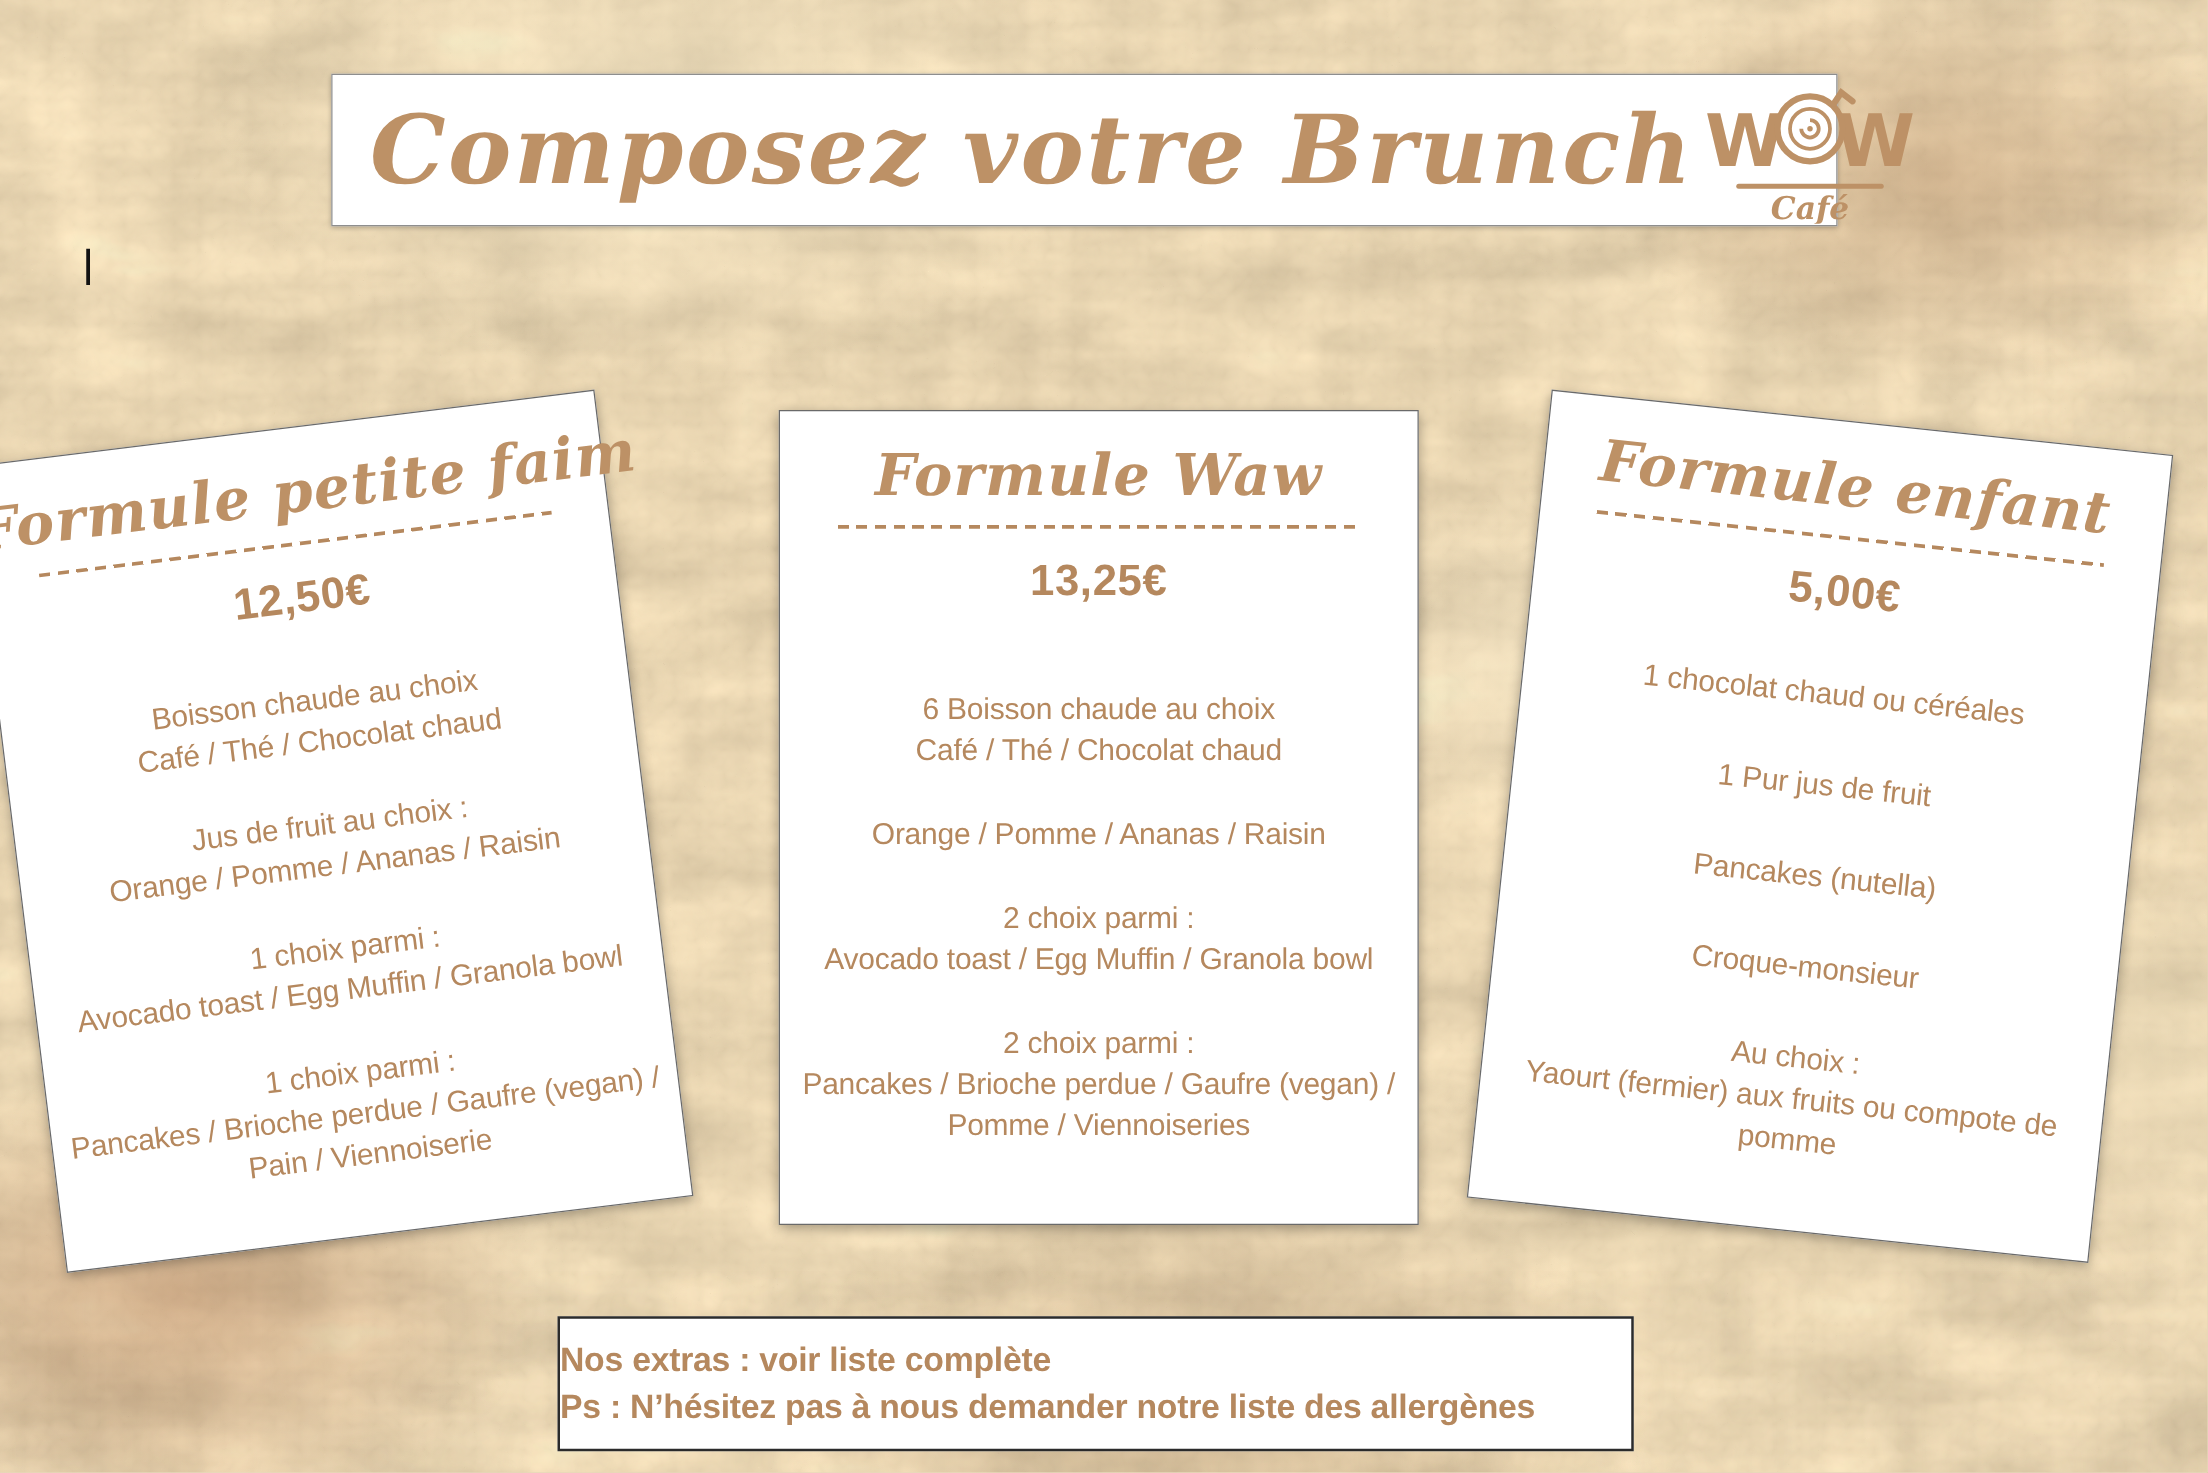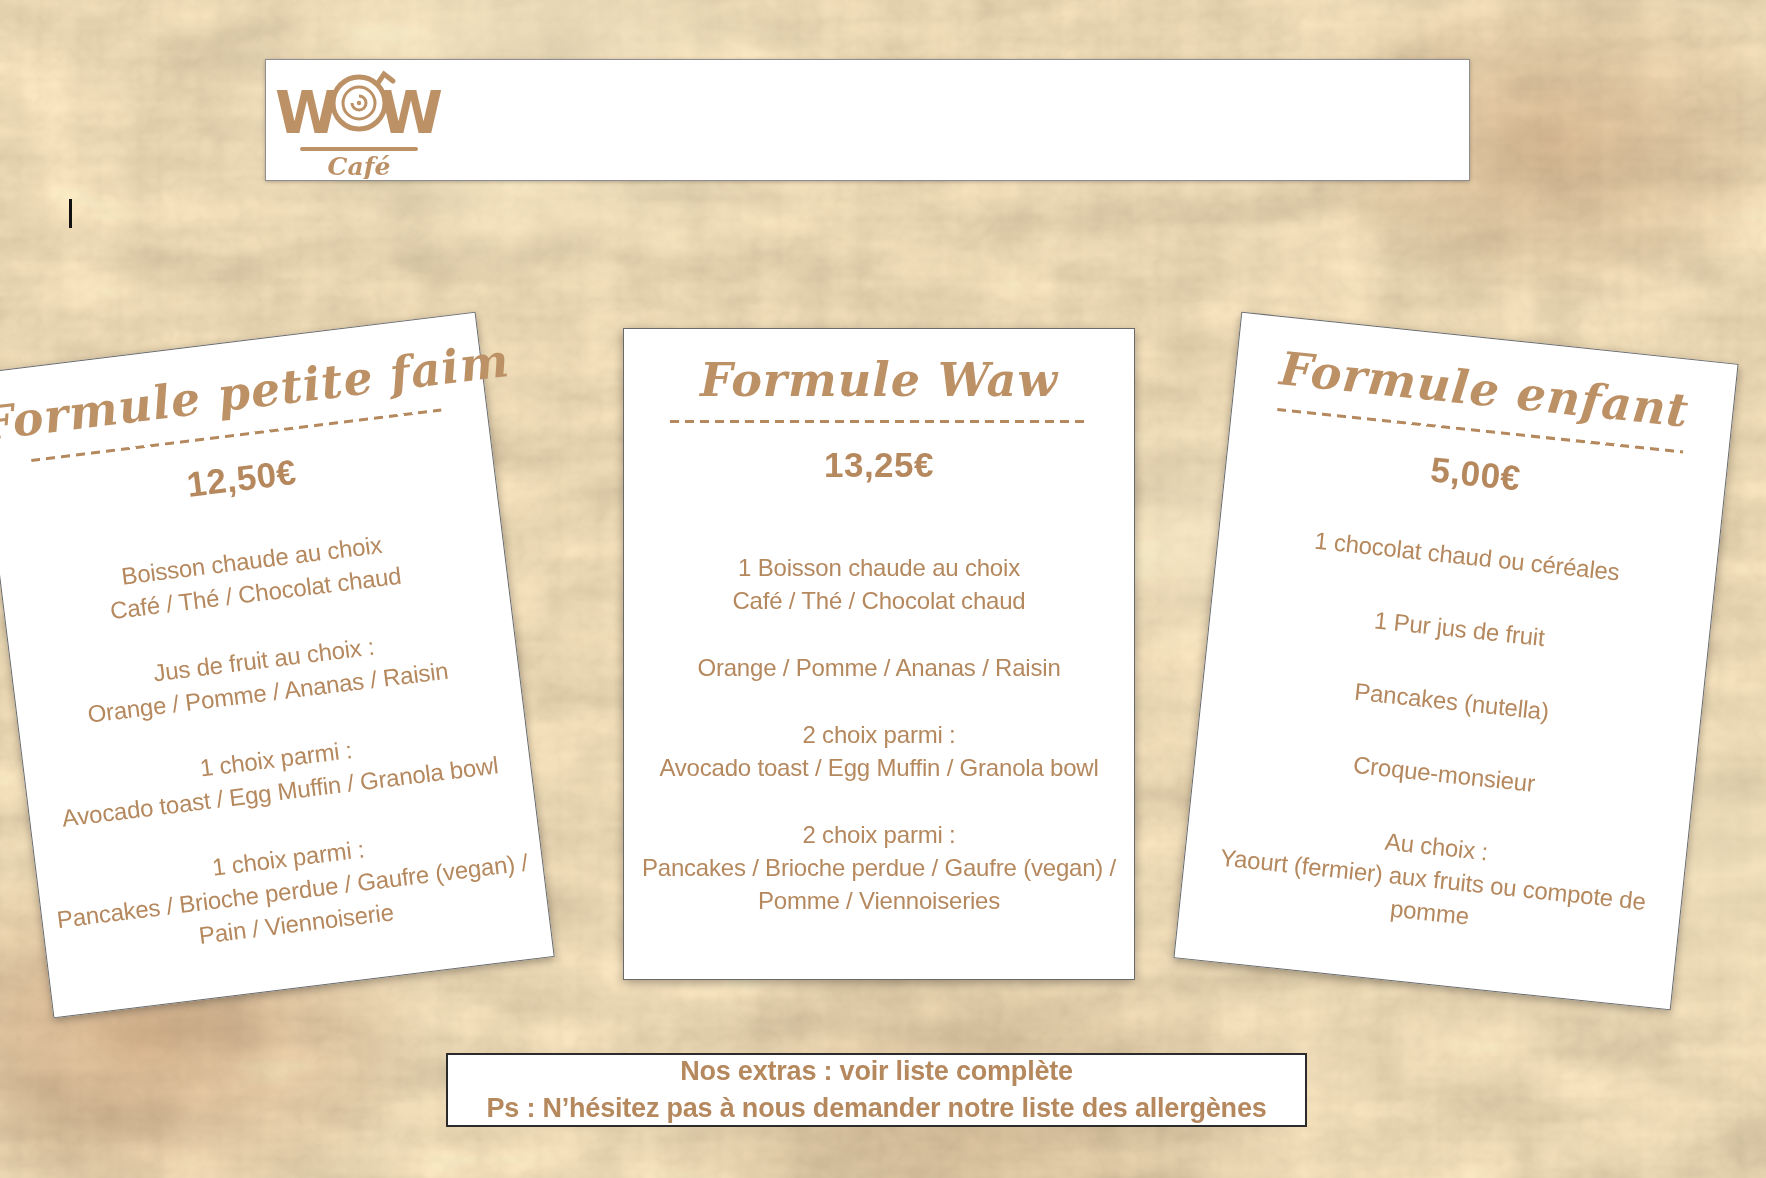--- a/index.html
+++ b/index.html
@@ -41,22 +41,22 @@
     letter-spacing:1px;white-space:nowrap;}
   .dashes{height:3px;width:82%;margin:14px auto 0;
     background:repeating-linear-gradient(to right,var(--accent) 0 9px,transparent 9px 15px);}
   .card-price{margin-top:22px;font-size:35px;font-weight:700;letter-spacing:.5px;color:var(--accent);}
   .card-body{margin-top:46px;}
   .card-2 .card-body{margin-top:66px;}
   .sec{margin-bottom:34px;}
   .card-3 .sec{margin-bottom:40px;}
   .line{font-size:24px;line-height:33px;letter-spacing:-.2px;white-space:nowrap;color:var(--accent);}
   
-  .footer-box{position:absolute;left:446px;top:1053px;width:861px;height:74px;background:#fff;
-    border:2px solid #2b2b2b;display:flex;flex-direction:column;align-items:center;justify-content:center;}
+  .footer-box{position:absolute;left:446px;top:1053px;width:861px;height:108px;background:#fff;
+    border:2px solid #2b2b2b;display:flex;flex-direction:column;justify-content:center;}
   .footer-line{font-size:27px;font-weight:700;line-height:37px;letter-spacing:-.2px;
     color:var(--accent);white-space:nowrap;}
 </style>
 </head>
 <body>
 
 <div id="stage">
 
   <svg class="bg-svg" width="1766" height="1178" viewBox="0 0 1766 1178" aria-hidden="true">
     <defs>
@@ -88,20 +88,21 @@
     <rect width="1766" height="1178" fill="#d8c096"></rect>
     <rect width="1766" height="1178" filter="url(#osbA)"></rect>
     <rect width="1766" height="1178" filter="url(#osbB)" opacity="0.5"></rect>
     <rect width="1766" height="1178" filter="url(#osbC)" opacity="0.4"></rect>
   </svg>
   <div class="bg-patches"></div>
 
   <div class="cursor-artifact"></div>
 
   <header class="header-box">
+    <h1 class="header-title">Composez votre Brunch</h1>
     <div class="logo">
       <svg width="170" height="118" viewBox="0 0 170 118">
         <text x="33" y="72" text-anchor="middle" font-family="DejaVu Sans, sans-serif" font-weight="bold" font-size="58" fill="#bd9166">W</text>
         <text x="137" y="72" text-anchor="middle" font-family="DejaVu Sans, sans-serif" font-weight="bold" font-size="58" fill="#bd9166">W</text>
         <g stroke="#bd9166" fill="none">
           <circle cx="85" cy="42" r="26" stroke-width="5"></circle>
           <circle cx="85" cy="42" r="16" stroke-width="3"></circle>
           <path d="M85 42 m0,-7 a7 7 0 1 1 -7 7" stroke-width="3"></path>
           <circle cx="85" cy="42" r="2.2" fill="#bd9166" stroke="none"></circle>
           <path d="M104 22 l6 -9 l9 7" stroke-width="5" stroke-linecap="round"></path>
@@ -136,21 +137,21 @@
       </div>
     </div>
   </section>
 
   <section class="card card-2">
     <h2 class="card-title">Formule Waw</h2>
     <div class="dashes"></div>
     <div class="card-price">13,25€</div>
     <div class="card-body">
       <div class="sec">
-        <div class="line">1 Boisson chaude au choix</div>
+        <div class="line">6 Boisson chaude au choix</div>
         <div class="line">Café / Thé / Chocolat chaud</div>
       </div>
       <div class="sec">
         <div class="line">Orange / Pomme / Ananas / Raisin</div>
       </div>
       <div class="sec">
         <div class="line">2 choix parmi :</div>
         <div class="line">Avocado toast / Egg Muffin / Granola bowl</div>
       </div>
       <div class="sec">

